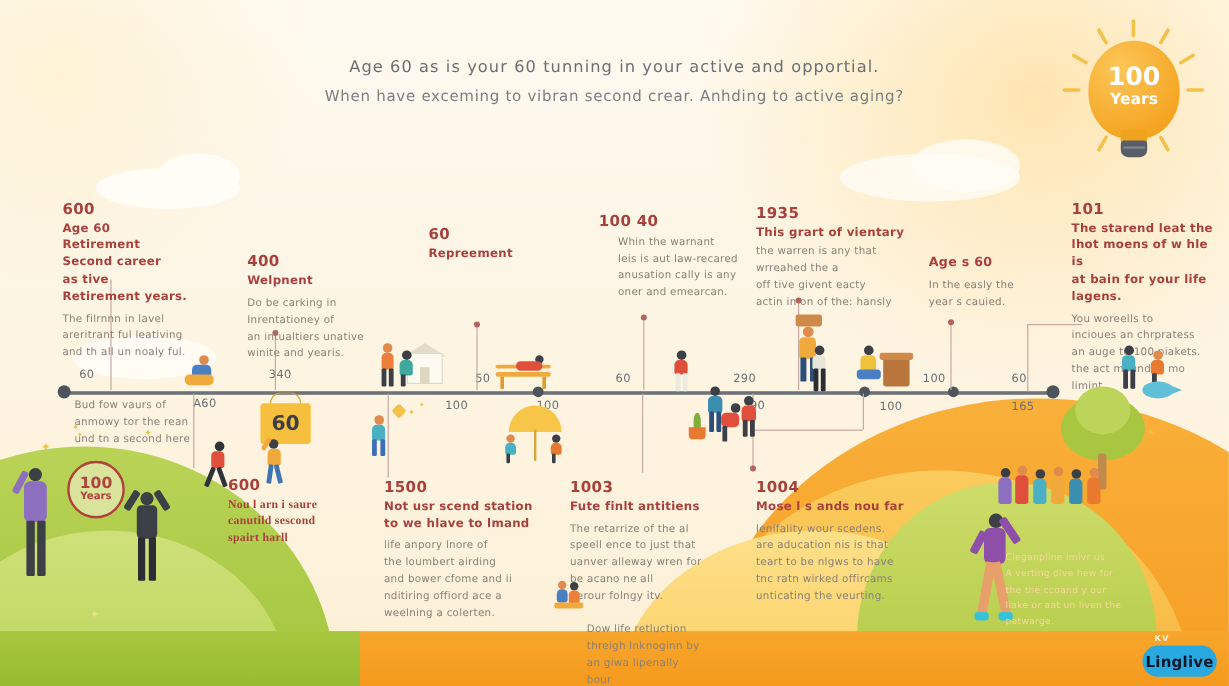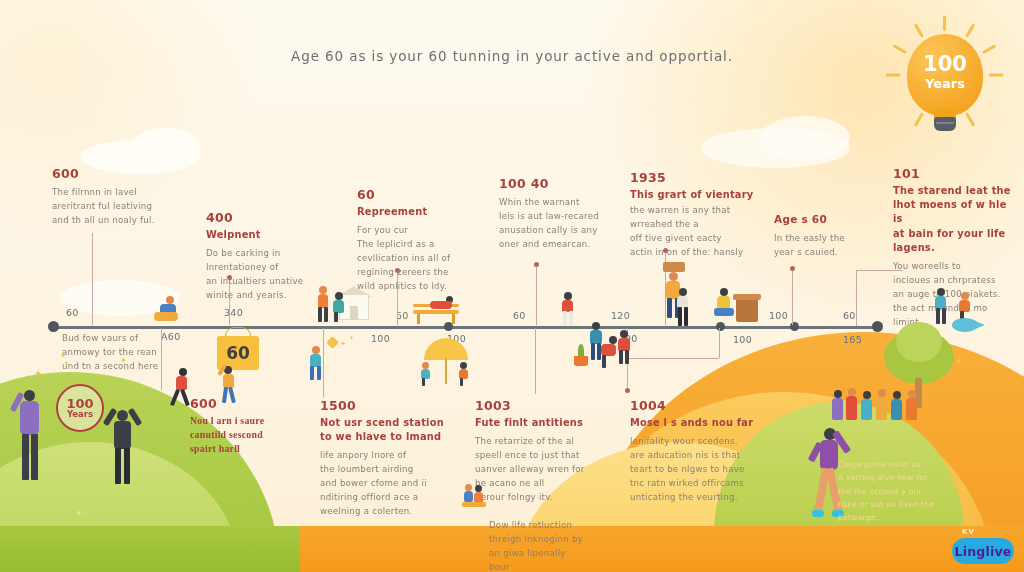--- a/index.html
+++ b/index.html
@@ -105,21 +105,21 @@
     margin-top:14px; }
 
   
   .foot-cap { position:absolute; left:838px; top:458px; width:140px;
     font-size:7.6px; color:#f8d79a; line-height:1.75; letter-spacing:.25px; }
 
   
   .logo { position:absolute; left:952px; top:538px; width:62px; height:26px;
     background:#29a9e0; border-radius:14px; display:flex; align-items:center;
     justify-content:center; }
-  .logo span { color:#4c1d95; font-size:12.5px; font-weight:700; letter-spacing:.2px; }
+  .logo span { color:#0f172a; font-size:12.5px; font-weight:700; letter-spacing:.2px; }
   .logo-kv { position:absolute; left:962px; top:528px; font-size:7px; color:#f6f1d8;
     font-weight:700; letter-spacing:1px; }
 
   
   .fig { position:absolute; }
   .p-head { position:absolute; border-radius:50%; }
   .p-body { position:absolute; border-radius:4px 4px 2px 2px; }
   .p-leg  { position:absolute; border-radius:1px; }
   .p-arm  { position:absolute; border-radius:2px; }
 
@@ -200,20 +200,21 @@
   <div class="hill hill-yellow-r"></div>
   <div class="hill hill-lyellow-r"></div>
   <div class="hill hill-green-r"></div>
   <div class="hill hill-green-l"></div>
   <div class="hill hill-green-l2"></div>
   <div class="band-bottom"></div>
   <div class="band-bottom-l"></div>
 
   <div class="header">
     <div class="subline1">Age 60  as is your 60 tunning in your active and opportial.</div>
+    <div class="subline2">When  have exceming to vibran second crear. Anhding to active aging?</div>
   </div>
 
   <div class="bulb-wrap">
     <div class="ray" style="transform:rotate(0deg)"></div>
     <div class="ray" style="transform:rotate(30deg)"></div>
     <div class="ray" style="transform:rotate(60deg)"></div>
     <div class="ray" style="transform:rotate(90deg)"></div>
     <div class="ray" style="transform:rotate(-30deg)"></div>
     <div class="ray" style="transform:rotate(-60deg)"></div>
     <div class="ray" style="transform:rotate(-90deg)"></div>
@@ -237,21 +238,21 @@
   <div class="axis-cap" style="left:48px;"></div>
   <div class="axis-cap" style="left:872px;"></div>
   <div class="node" style="left:444px;"></div>
   <div class="node" style="left:716px;"></div>
   <div class="node" style="left:790px;"></div>
 
   <div class="tick-lbl" style="left:66px;top:307px;">60</div>
   <div class="tick-lbl" style="left:224px;top:307px;">340</div>
   <div class="tick-lbl" style="left:396px;top:310px;">50</div>
   <div class="tick-lbl" style="left:513px;top:310px;">60</div>
-  <div class="tick-lbl" style="left:611px;top:310px;">120</div>
+  <div class="tick-lbl" style="left:611px;top:310px;">290</div>
   <div class="tick-lbl" style="left:769px;top:310px;">100</div>
   <div class="tick-lbl" style="left:843px;top:310px;">60</div>
 
   <div class="tick-lbl" style="left:161px;top:331px;">A60</div>
   <div class="tick-lbl" style="left:371px;top:333px;">100</div>
   <div class="tick-lbl" style="left:447px;top:333px;">100</div>
   <div class="tick-lbl" style="left:625px;top:333px;">90</div>
   <div class="tick-lbl" style="left:733px;top:334px;">100</div>
   <div class="tick-lbl" style="left:843px;top:334px;">165</div>
 
@@ -279,47 +280,47 @@
   <div class="stem" style="left:323px;top:328px;height:70px;"></div>
   <div class="stem" style="left:535px;top:328px;height:66px;"></div>
   <div class="stem-h" style="left:535px;top:394px;width:0px;"></div>
   <div class="stem" style="left:627px;top:328px;height:62px;"></div>
   <div class="stem-h" style="left:627px;top:358px;width:92px;"></div>
   <div class="stem" style="left:719px;top:328px;height:30px;"></div>
   <div class="stem-dot" style="left:625px;top:388px;"></div>
 
   <div class="blk" style="left:52px;top:166px;width:122px;">
     <div class="num">600</div>
+    <div class="hd" style="white-space:pre-line;">Age 60
+Retirement
+Second career
+as tive
+Retirement years.</div>
     <div class="bd" style="white-space:pre-line;">The filrnnn in lavel
 areritrant ful leativing
 and th all un noaly ful.</div>
   </div>
 
   <div class="blk" style="left:206px;top:210px;width:125px;">
     <div class="num">400</div>
     <div class="hd" style="white-space:pre-line;">Welpnent</div>
     <div class="bd" style="white-space:pre-line;">Do be carking in
 Inrentationey of
 an intualtiers unative
 winite and yearis.</div>
   </div>
 
   <div class="blk" style="left:357px;top:187px;width:126px;">
     <div class="num">60</div>
     <div class="hd" style="white-space:pre-line;">Repreement</div>
-    <div class="bd" style="white-space:pre-line;">For you cur
-The leplicird as a
-cevllication ins all of
-regining zereers the
-wild apnlitics to ldy.</div>
   </div>
 
   <div class="blk" style="left:499px;top:176px;width:128px;">
     <div class="num">100 40</div>
-    <div class="bd" style="white-space:pre-line;">Whin the warnant
+    <div class="bd" style="white-space:pre-line;margin-left:16px;">Whin the warnant
 leis is aut law-recared
 anusation cally is any
 oner and  emearcan.</div>
   </div>
 
   <div class="blk" style="left:630px;top:170px;width:132px;">
     <div class="num">1935</div>
     <div class="hd" style="white-space:pre-line;">This grart of vientary</div>
     <div class="bd" style="white-space:pre-line;margin-top:2px;">the warren is any that
 wrreahed the a

